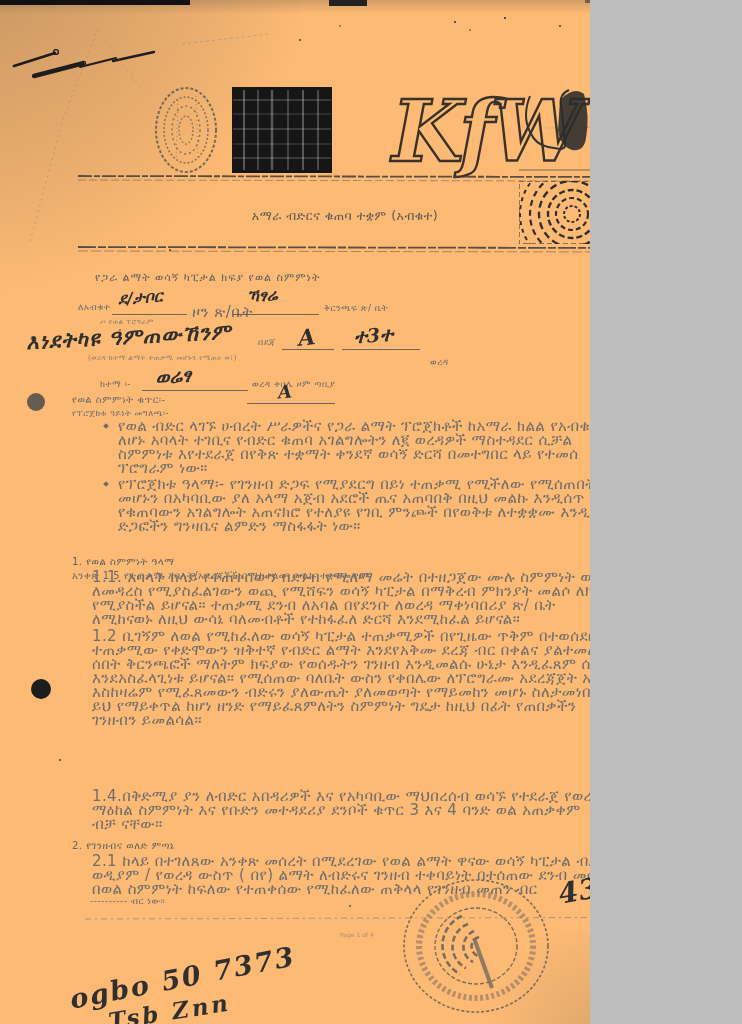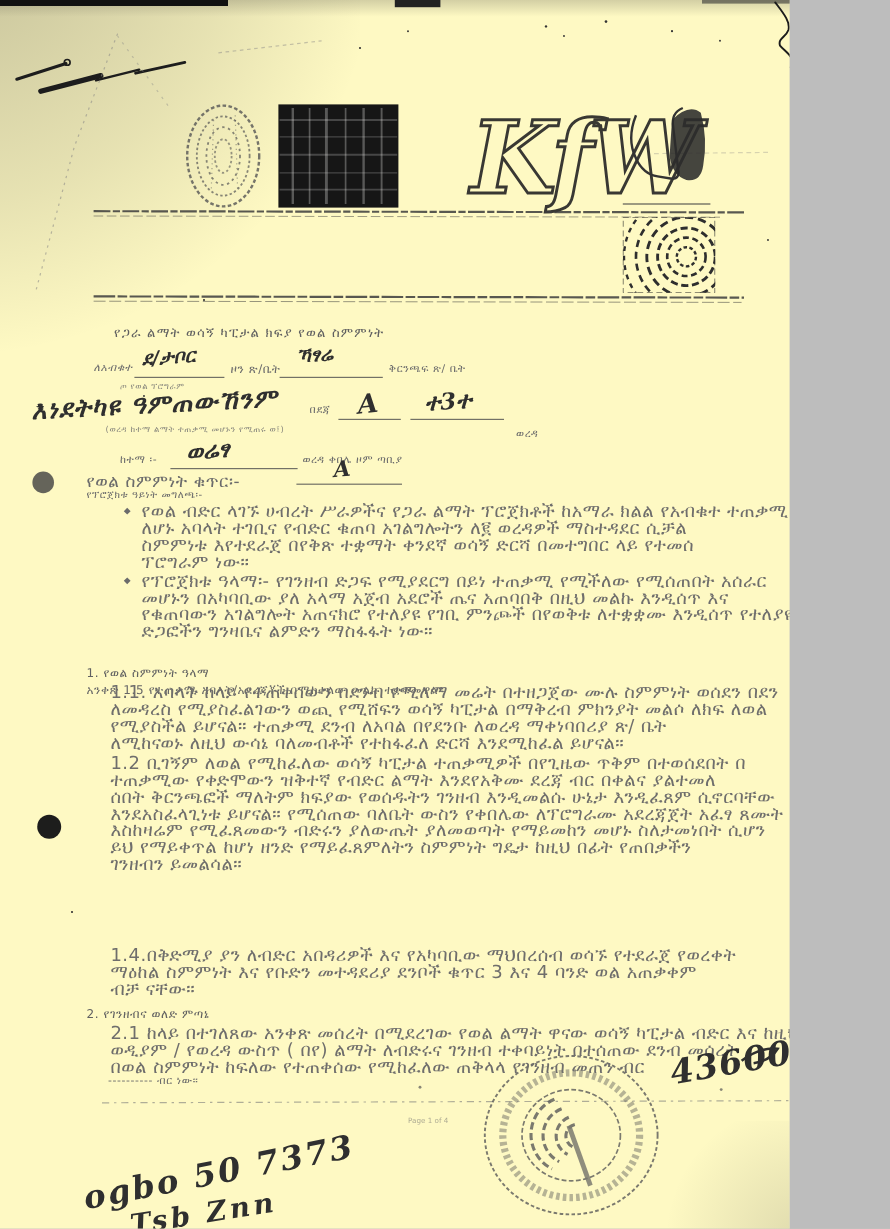--- a/index.html
+++ b/index.html
@@ -1,16 +1,16 @@
 <!DOCTYPE html>
 <html><head>
 <meta charset="utf-8">
 <style>
   html,body{margin:0;padding:0;background:#bdbdbd;}
-  .page{position:relative;width:658px;height:1024px;background:#fef9c3;overflow:hidden;
+  .page{position:relative;width:590px;height:1024px;background:#fdba74;overflow:hidden;
         font-family:"DejaVu Sans",sans-serif;}
   .shade-tl{position:absolute;left:0;top:0;width:300px;height:320px;
         background:radial-gradient(circle at -40px -60px, rgba(60,58,55,.30), rgba(60,58,55,.12) 45%, transparent 70%);
         pointer-events:none;}
   .shade-top{position:absolute;left:0;top:0;width:742px;height:14px;
         background:linear-gradient(rgba(40,40,40,.20), transparent);pointer-events:none;}
   .shade-br{position:absolute;right:0;bottom:0;width:120px;height:90px;
         background:radial-gradient(circle at 110% 110%, rgba(80,78,74,.18), transparent 70%);pointer-events:none;}
   .t{position:absolute;color:#6b6b6b;filter:blur(.35px);letter-spacing:.5px;white-space:nowrap;}
   .para{position:absolute;color:#6f6e6c;filter:blur(.35px);letter-spacing:.4px;
@@ -146,47 +146,48 @@
         <circle cx="715" cy="130" r=".8"></circle>
       <circle cx="170" cy="250" r=".9"></circle>
         <circle cx="640" cy="200" r=".8"></circle>
         <circle cx="120" cy="330" r=".8"></circle>
       <circle cx="700" cy="560" r=".8"></circle>
         <circle cx="60" cy="760" r=".9"></circle>
         <circle cx="720" cy="840" r=".8"></circle>
     </g>
   </svg>
 
+  <div class="t" style="left:160px;top:208px;width:370px;text-align:center;font-size:12.5px;color:#575757;">አማራ ብድርና ቁጠባ ተቋም (አብቁተ)</div>
 
   <div class="t" style="left:95px;top:271px;font-size:11px;color:#606060;letter-spacing:1px;">የጋራ ልማት ወሳኝ ካፒታል ክፍያ የወል ስምምነት</div>
 
-  <div class="t" style="left:78px;top:302px;font-size:9px;font-style:italic;">ለአብቁተ</div>
+  <div class="t" style="left:78px;top:302px;font-size:9px;">ለአብቁተ</div>
   <div class="u" style="left:112px;top:300px;width:75px;height:14px;"></div>
   <div class="hw" style="left:118px;top:288px;font-size:16px;transform:rotate(-4deg);">ደ/ታቦር</div>
-  <div class="t" style="left:192px;top:303px;font-size:10px;text-align:center;">ዞን ጽ/ቤት</div>
+  <div class="t" style="left:192px;top:303px;font-size:15px;text-align:center;">ዞን ጽ/ቤት</div>
   <div class="u" style="left:233px;top:300px;width:86px;height:14px;"></div>
   <div class="hw" style="left:247px;top:286px;font-size:16px;transform:rotate(-3deg);">ኻፃሬ</div>
   <div class="t" style="left:324px;top:303px;font-size:9px;">ቅርንጫፍ ጽ/ ቤት</div>
   <div class="t" style="left:100px;top:318px;font-size:7px;opacity:.8;">ጦ የወል ፕሮግራም</div>
 
   <div class="hw" style="left:26px;top:324px;font-size:21px;transform:rotate(-3deg);letter-spacing:1px;">እነደትካዩ ዓምጠውኸንም</div>
   <div class="t" style="left:258px;top:337px;font-size:9px;">በደጃ</div>
   <div class="u" style="left:282px;top:335px;width:52px;height:14px;"></div>
   <div class="hw" style="left:298px;top:324px;font-size:22px;transform:rotate(-6deg);">A</div>
   <div class="u" style="left:342px;top:335px;width:78px;height:14px;"></div>
   <div class="hw" style="left:354px;top:324px;font-size:19px;transform:rotate(-4deg);">ተ3ተ</div>
   <div class="t" style="left:430px;top:337px;font-size:9px;margin-top:20px;">ወረዳ</div>
   <div class="t" style="left:88px;top:354px;font-size:7px;opacity:.8;">(ወረዳ ከተማ ልማት ተጠቃሚ መሆኑን የሚጠሩ ወ፤)</div>
 
   <div class="t" style="left:100px;top:379px;font-size:9px;">ከተማ ፡-</div>
   <div class="u" style="left:142px;top:376px;width:106px;height:14px;"></div>
   <div class="hw" style="left:155px;top:365px;font-size:19px;transform:rotate(-5deg);">ወሬፃ</div>
   <div class="t" style="left:252px;top:379px;font-size:9px;">ወረዳ ቀበሌ ዞም ጣቢያ</div>
 
-  <div class="t" style="left:72px;top:394px;font-size:14px;">የወል ስምምነት ቁጥር፡-</div>
+  <div class="t" style="left:72px;top:394px;font-size:10px;">የወል ስምምነት ቁጥር፡-</div>
   <div class="u" style="left:247px;top:392px;width:88px;height:11px;"></div>
   <div class="hw" style="left:278px;top:381px;font-size:18px;transform:rotate(-5deg);">A</div>
 
   <div class="t" style="left:72px;top:408px;font-size:8.5px;">የፕሮጀክቱ ዓይነት መግለጫ፡-</div>
 
   <div style="position:absolute;left:104px;top:424px;width:4px;height:4px;background:#6b6b6b;transform:rotate(45deg);"></div>
   <div class="para" style="left:118px;top:419px;width:590px;">የወል ብድር ላገኙ ሀብረት ሥራዎችና የጋራ ልማት ፕሮጀክቶች ከአማራ ክልል የአብቁተ ተጠቃሚ
 ለሆኑ አባላት ተገቢና የብድር ቁጠባ አገልግሎትን ለ፪ ወረዳዎች ማስተዳደር ሲቻል
 ስምምነቱ እየተደራጀ በየቅጽ ተቋማት ቀንደኛ ወሳኝ ድርሻ በመተግበር ላይ የተመሰ
 ፕሮግራም ነው።</div>

